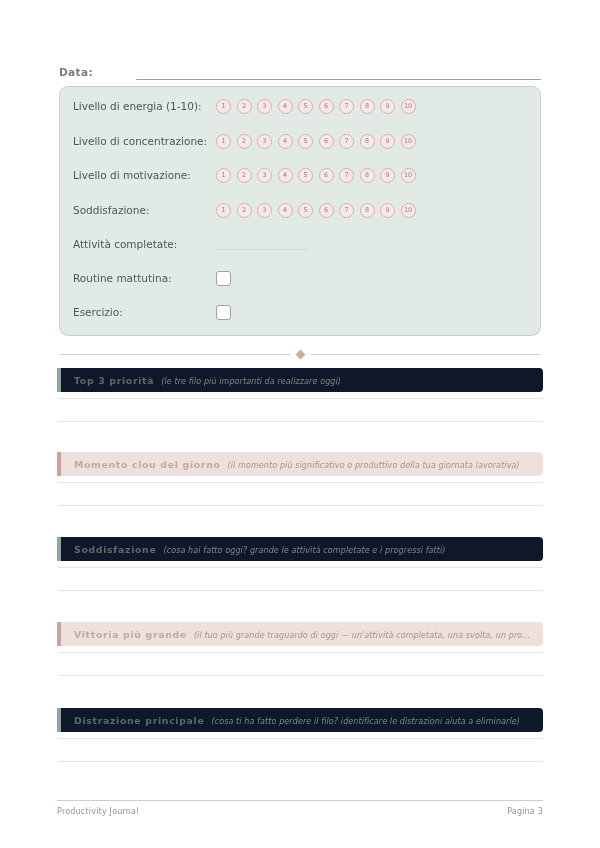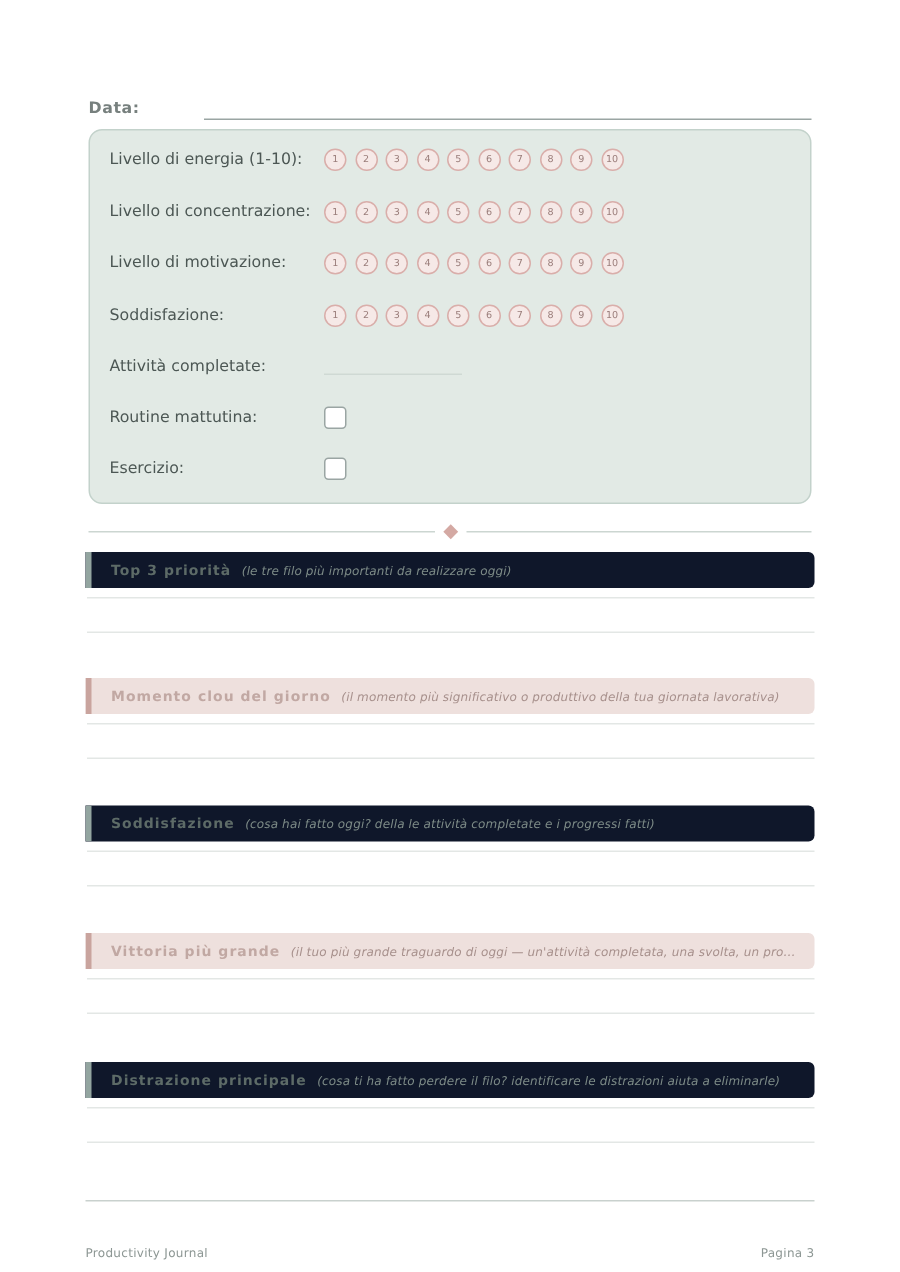--- a/index.html
+++ b/index.html
@@ -211,21 +211,20 @@
     top: 807px;
     width: 486px;
     display: flex;
     justify-content: space-between;
     align-items: center;
   }
   .footer span {
     font-size: 8px;
     color: #8d9794;
     letter-spacing: .2px;
-    margin-top: 24px;
   }
 </style>
 </head>
 <body>
 
 <div class="page">
 
   <div class="date-row">
     <div class="date-label">Data:</div>
     <div class="date-line"></div>
@@ -337,21 +336,21 @@
         <div class="write-lines" style="height: 50px;">
           <div class="wline" style="top: 6px;"></div>
           <div class="wline" style="top: 29px;"></div>
         </div>
       </div>
       <div class="section" style="top: 537px;">
         <div class="sec-head green">
           <div class="accent"></div>
           <div class="sec-inner">
             <span class="sec-title">Soddisfazione</span>
-            <span class="sec-hint">(cosa hai fatto oggi? della le attività completate e i progressi fatti)</span>
+            <span class="sec-hint">(cosa hai fatto oggi? grande le attività completate e i progressi fatti)</span>
           </div>
         </div>
         <div class="write-lines" style="height: 50px;">
           <div class="wline" style="top: 6px;"></div>
           <div class="wline" style="top: 29px;"></div>
         </div>
       </div>
       <div class="section" style="top: 622px;">
         <div class="sec-head rose">
           <div class="accent"></div>

